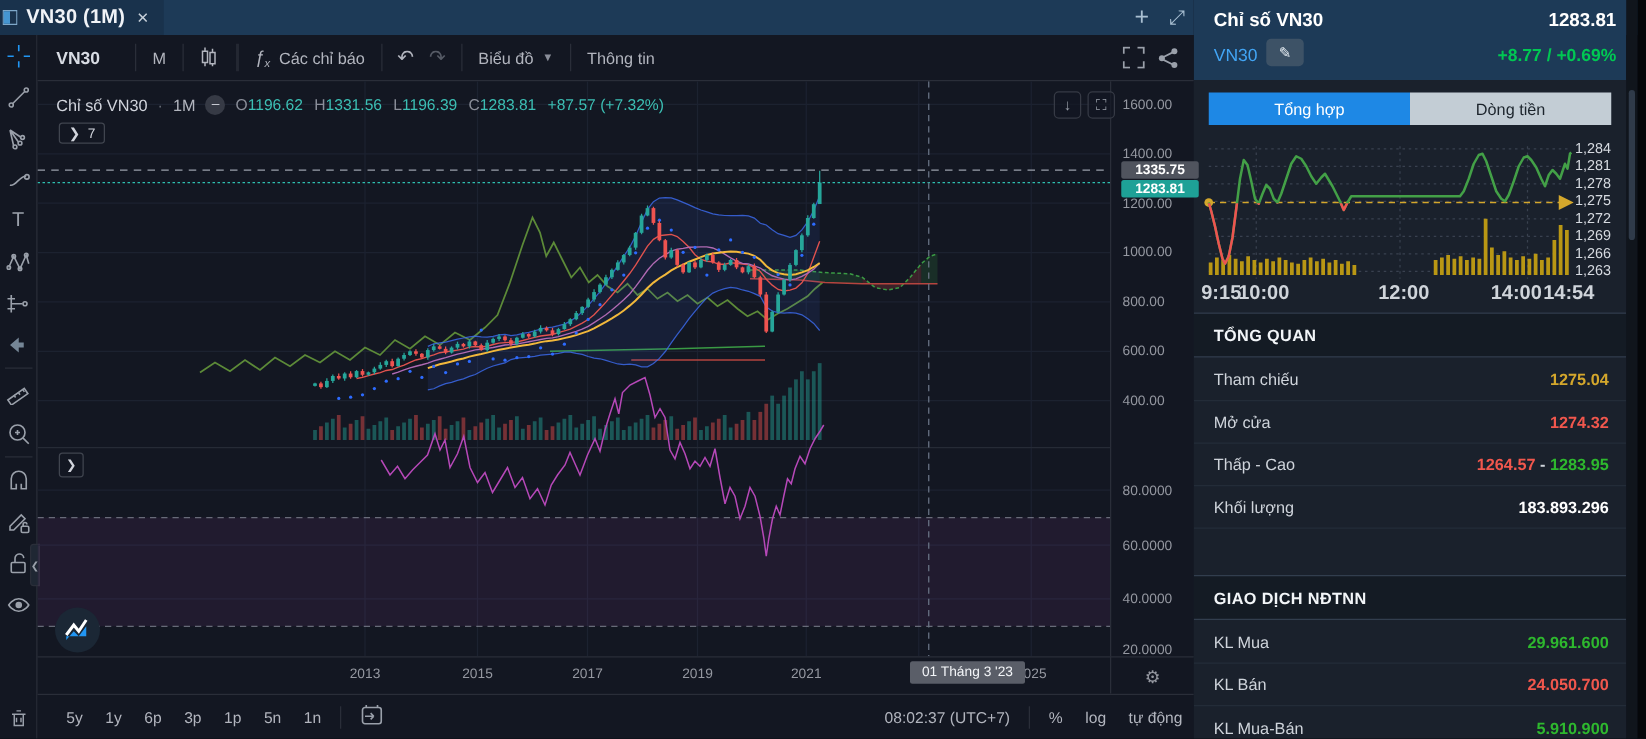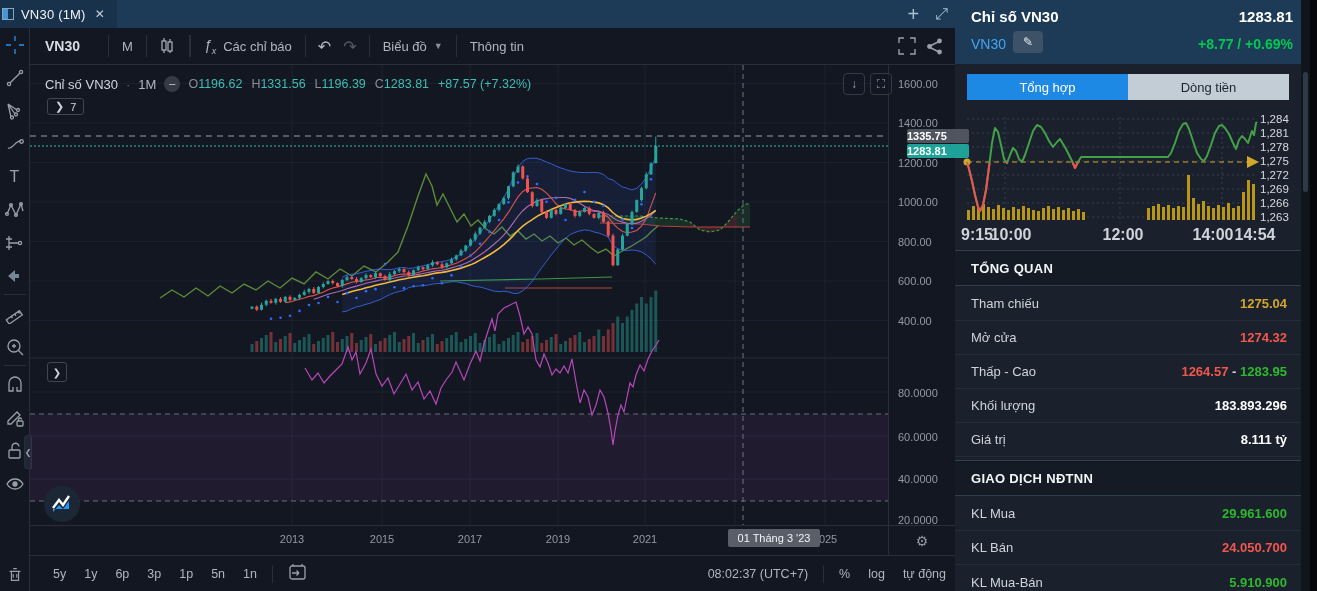--- a/index.html
+++ b/index.html
@@ -1,21 +1,21 @@
 <!DOCTYPE html>
 <html><head>
 <meta charset="utf-8">
 <style>
   html,body{margin:0;padding:0;background:#05070a;}
   *{box-sizing:border-box;font-family:"Liberation Sans",sans-serif;}
   .app{position:relative;width:1317px;height:591px;background:#131722;overflow:hidden;}
   
   .tabbar{position:absolute;left:0;top:0;width:1310px;height:28px;background:#1d3a57;display:flex;align-items:center;}
   .wtab{display:flex;align-items:center;gap:7px;height:28px;padding:0 10px 0 2px;background:#19324c;}
-  .wtab-title{color:#f0f3f7;font-size:13px;font-weight:normal;letter-spacing:.2px;}
+  .wtab-title{color:#f0f3f7;font-size:16px;font-weight:bold;letter-spacing:.2px;}
   .wtab-close{color:#c7d0da;font-size:12px;cursor:pointer;padding:0 2px;}
   .tabbar-right{position:absolute;right:362px;top:0;height:28px;display:flex;align-items:center;gap:16px;color:#9fb6c9;}
   .tabicon{font-size:16px;color:#a9bfd2;}
   
   .rail{position:absolute;left:0;top:28px;width:30px;height:563px;background:#131722;border-right:1px solid #2a2e39;display:flex;flex-direction:column;align-items:center;}
   .rail .ric{width:28px;height:33px;display:flex;align-items:center;justify-content:center;color:#9aa0aa;}
   .rail svg{stroke:#9aa0aa;fill:none;stroke-width:1.3;}
   .rail .sep{width:22px;border-top:1px solid #2a2e39;margin:2px 0;}
   .rail-handle{position:absolute;left:24px;top:435px;width:8px;height:34px;background:#1f2733;border:1px solid #2a2e39;border-radius:3px 0 0 3px;color:#9aa0aa;font-size:8px;display:flex;align-items:center;justify-content:center;}
   
@@ -35,21 +35,21 @@
   .ohlc .k{color:#8a8e99;}
   .ohlc .v{color:#3cbfb4;}
   .badge7{position:absolute;left:47px;top:98px;border:1px solid #40454f;border-radius:3px;color:#d1d4dc;font-size:11px;padding:1px 7px;display:flex;gap:6px;align-items:center;z-index:5;}
   .pane-btns{position:absolute;left:843px;top:73px;display:flex;gap:5px;z-index:5;}
   .pane-btn{width:22px;height:22px;border:1px solid #363a45;border-radius:4px;color:#9aa0aa;font-size:12px;display:flex;align-items:center;justify-content:center;background:rgba(19,23,34,.7);}
   .collapse2{position:absolute;left:47px;top:362px;width:20px;height:20px;border:1px solid #40454f;border-radius:3px;color:#d1d4dc;font-size:10px;display:flex;align-items:center;justify-content:center;z-index:5;}
   .tvlogo{position:absolute;left:44px;top:486px;width:36px;height:36px;border-radius:50%;background:#1b2735;display:flex;align-items:center;justify-content:center;z-index:5;}
   
   .paxis{position:absolute;left:888px;top:65px;width:67px;height:460px;border-left:1px solid #2a2e39;font-size:11px;color:#9598a1;}
   .paxis .tick{position:absolute;left:9px;transform:translateY(-50%);}
-  .pbadge{position:absolute;left:18px;width:62px;font-size:11px;font-weight:bold;border-radius:2px;padding:1px 0;z-index:4;}
+  .pbadge{position:absolute;left:8px;width:62px;text-align:center;font-size:11px;font-weight:bold;border-radius:2px;padding:1px 0;z-index:4;}
   .pbadge.gray{background:#50545e;color:#fff;}
   .pbadge.teal{background:#1ea197;color:#fff;}
   
   .taxis{position:absolute;left:30px;top:525px;width:858px;height:30px;border-top:1px solid #2a2e39;font-size:11px;color:#9598a1;}
   .taxis .yr{position:absolute;top:7px;transform:translateX(-50%);}
   .datebadge{position:absolute;left:698px;top:3px;width:92px;background:#5a5e68;color:#f2f4f7;text-align:center;border-radius:2px;padding:3px 0;font-size:11px;}
   .corner{position:absolute;left:888px;top:525px;width:67px;height:30px;border-left:1px solid #2a2e39;border-top:1px solid #2a2e39;display:flex;align-items:center;justify-content:center;color:#9598a1;font-size:14px;}
   
   .bbar{position:absolute;left:30px;top:555px;width:925px;height:36px;border-top:1px solid #2a2e39;background:#131722;display:flex;align-items:center;font-size:12.5px;color:#b2b5be;}
   .bb-item{padding:0 9px;}
@@ -765,24 +765,20 @@
       <span class="val c-red">1274.32</span>
     </div>
     <div class="prow" style="top:355px">
       <span class="lbl">Thấp - Cao</span>
       <span class="val"><span class="c-red">1264.57</span> <span style="color:#cfd4db">-</span> <span class="c-green">1283.95</span></span>
     </div>
     <div class="prow" style="top:389px">
       <span class="lbl">Khối lượng</span>
       <span class="val c-white">183.893.296</span>
     </div>
-    <div class="prow" style="top:423px">
-      <span class="lbl">Giá trị</span>
-      <span class="val c-white">8.111 tỷ</span>
-    </div>
 
     <div class="sect" style="top:460px">
         <span>GIAO DỊCH NĐTNN</span>
       </div>
     <div class="prow" style="top:497px">
       <span class="lbl">KL Mua</span>
       <span class="val c-green">29.961.600</span>
     </div>
     <div class="prow" style="top:531px">
       <span class="lbl">KL Bán</span>

